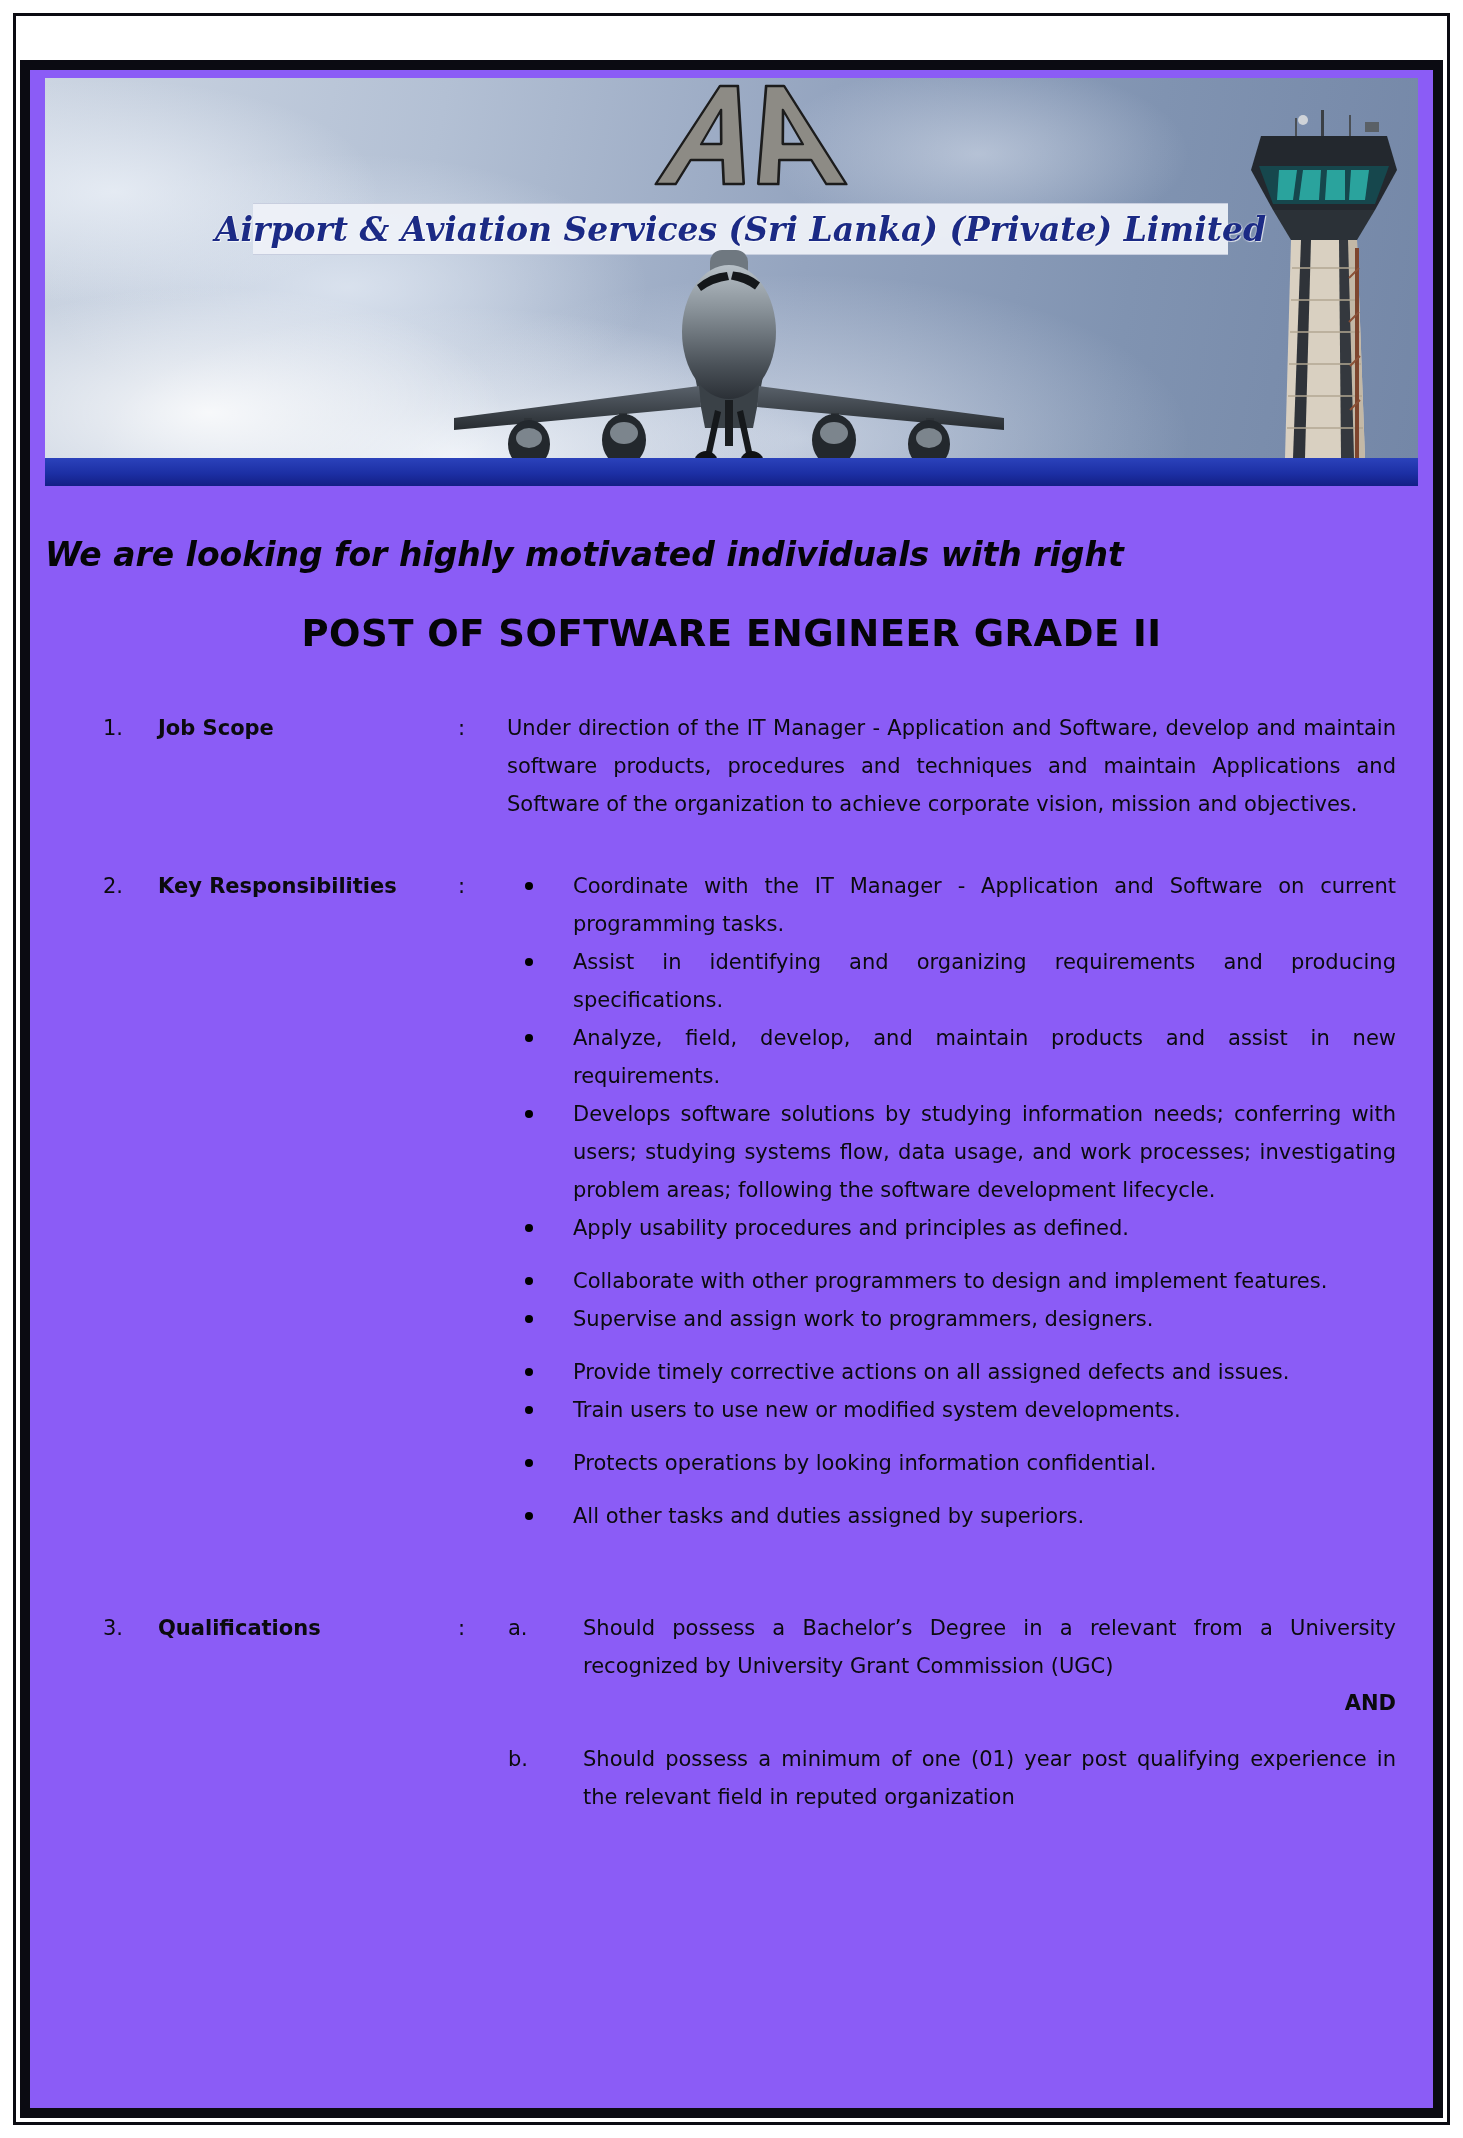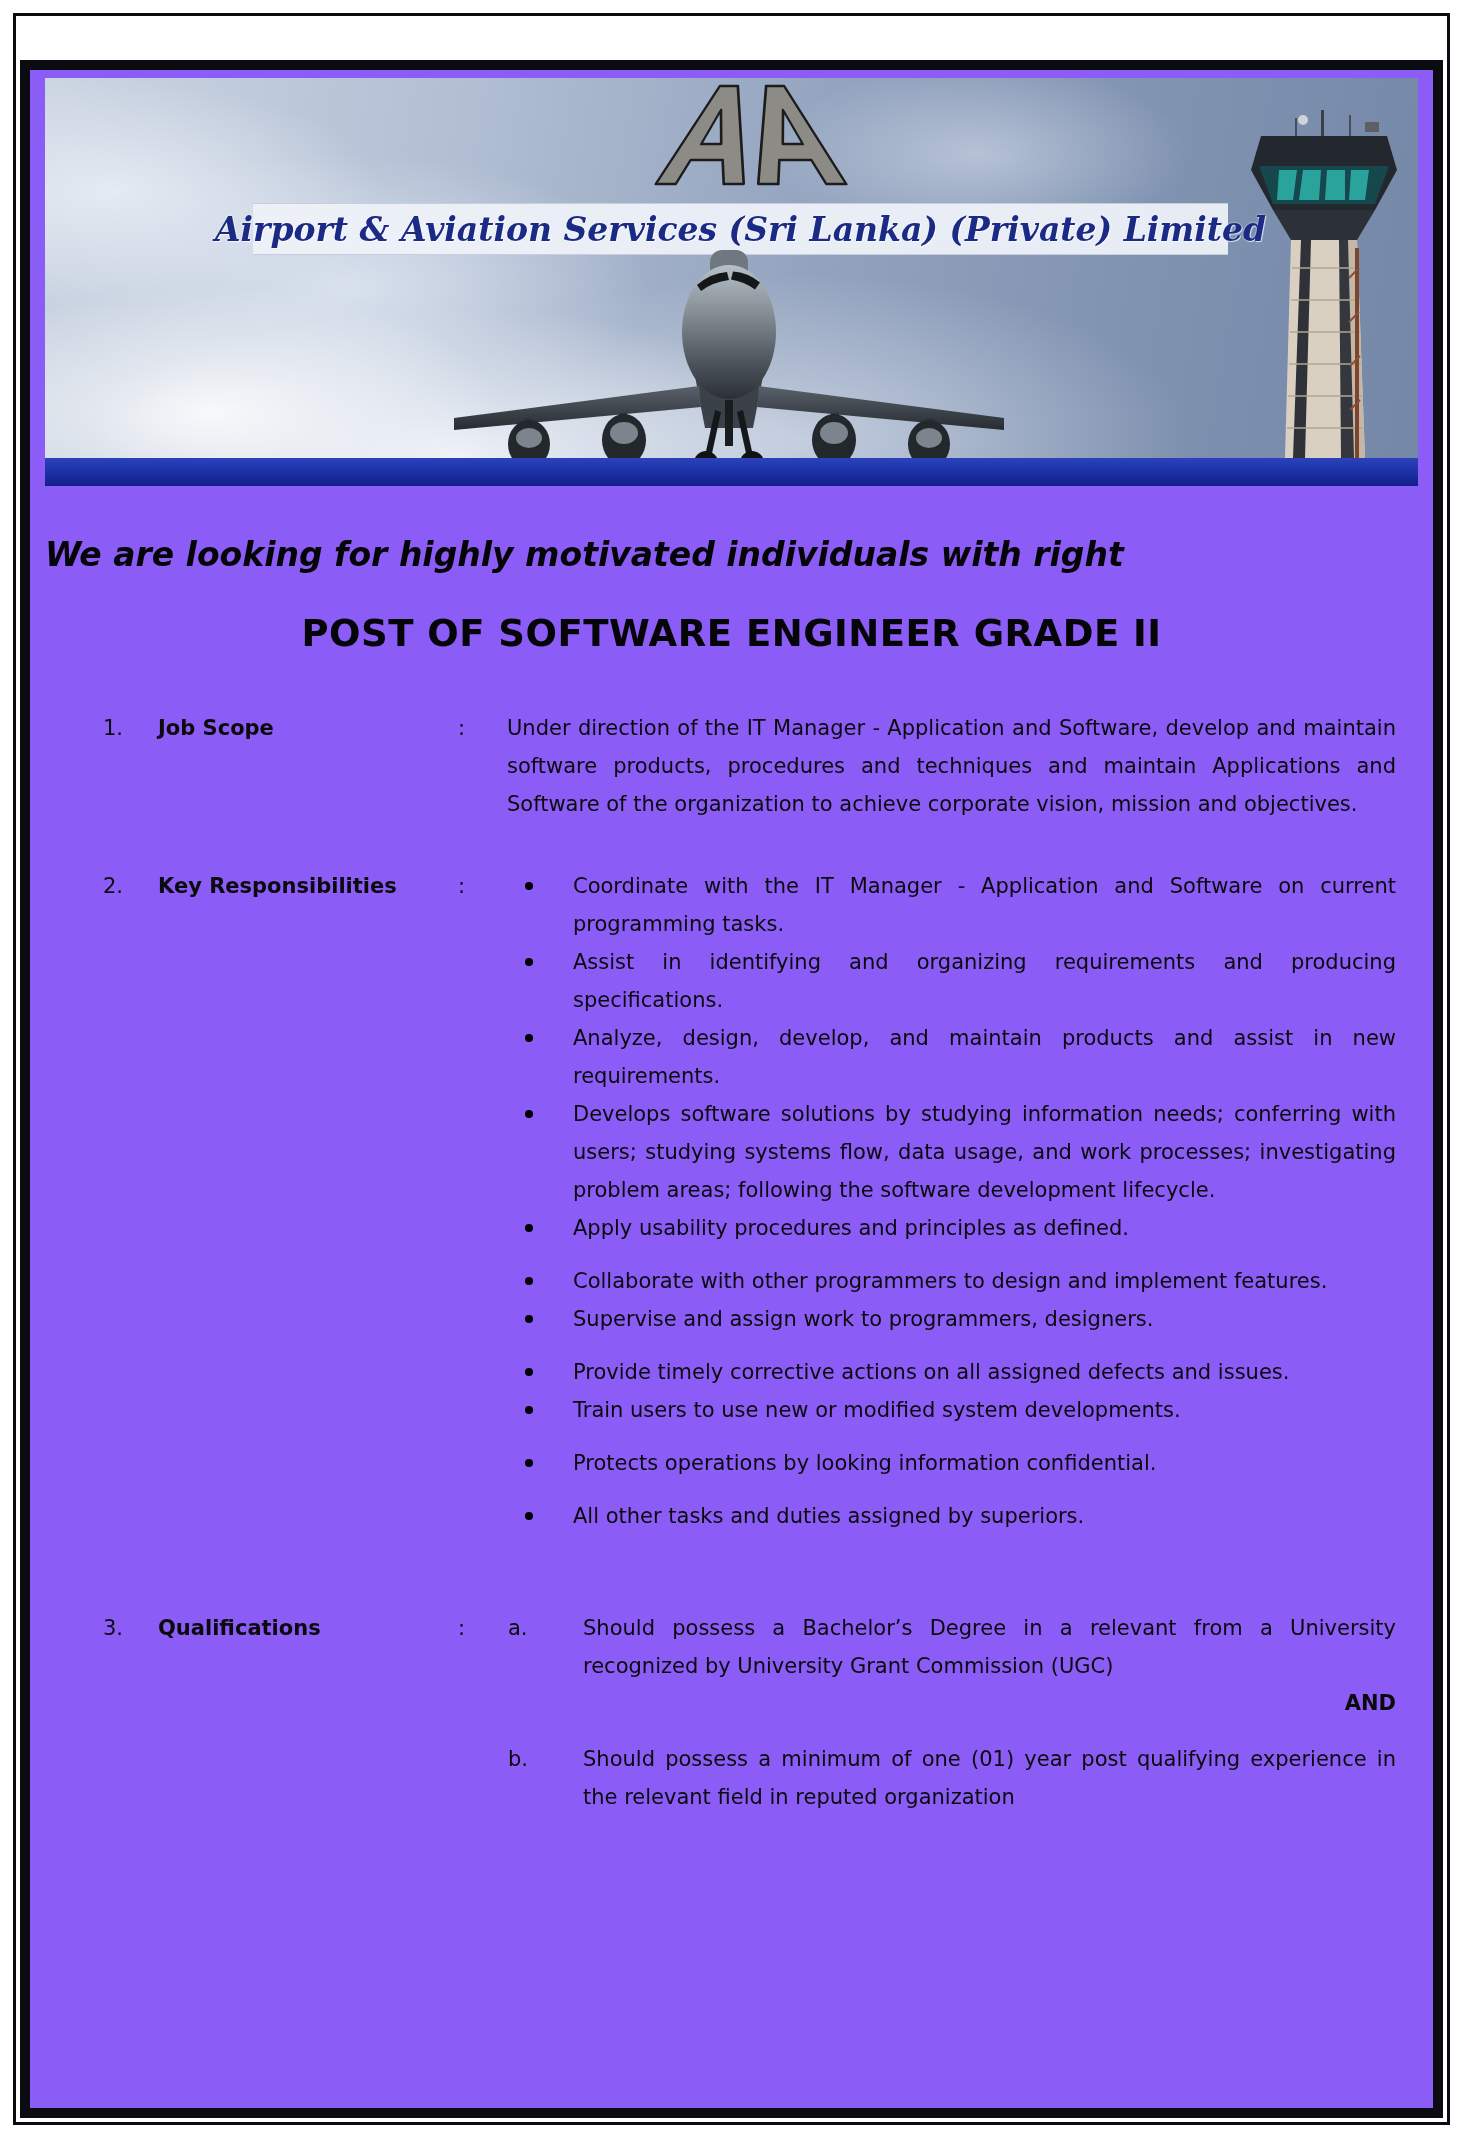--- a/index.html
+++ b/index.html
@@ -229,21 +229,21 @@
           <div class="body-text">Under direction of the IT Manager - Application and Software, develop and maintain software products, procedures and techniques and maintain Applications and Software of the organization to achieve corporate vision, mission and objectives.</div>
         </div>
 
         <div class="row sec-2">
           <div class="num">2.</div>
           <div class="lbl">Key Responsibilities</div>
           <div class="colon">:</div>
           <ul class="resp">
             <li>Coordinate with the IT Manager - Application and Software on current programming tasks.</li>
             <li>Assist in identifying and organizing requirements and producing specifications.</li>
-            <li>Analyze, design, develop, and maintain products and assist in new requirements.</li>
+            <li>Analyze, field, develop, and maintain products and assist in new requirements.</li>
             <li>Develops software solutions by studying information needs; conferring with users; studying systems flow, data usage, and work processes; investigating problem areas; following the software development lifecycle.</li>
             <li>Apply usability procedures and principles as defined.</li>
             <li>Collaborate with other programmers to design and implement features.</li>
             <li>Supervise and assign work to programmers, designers.</li>
             <li>Provide timely corrective actions on all assigned defects and issues.</li>
             <li>Train users to use new or modified system developments.</li>
             <li>Protects operations by looking information confidential.</li>
             <li>All other tasks and duties assigned by superiors.</li>
           </ul>
         </div>

